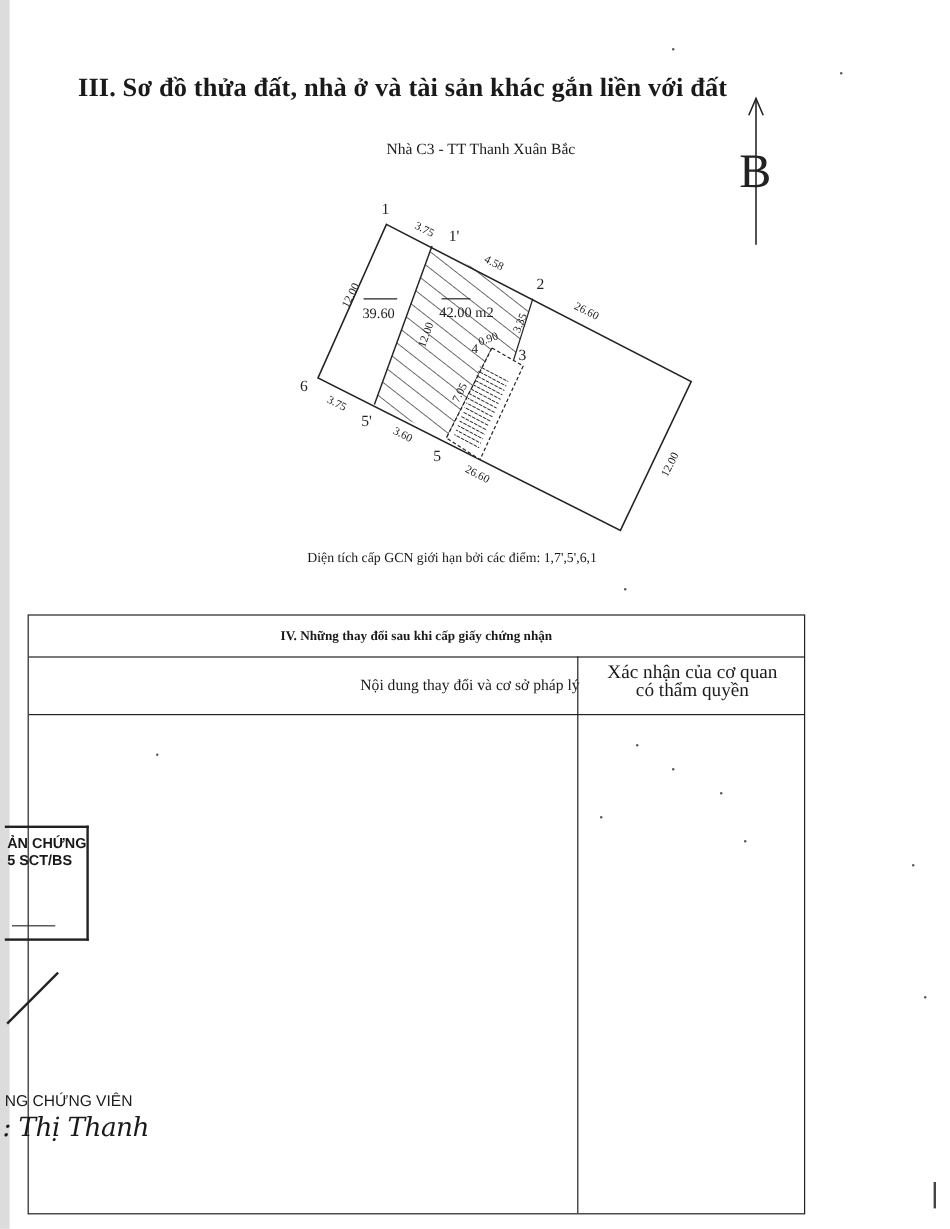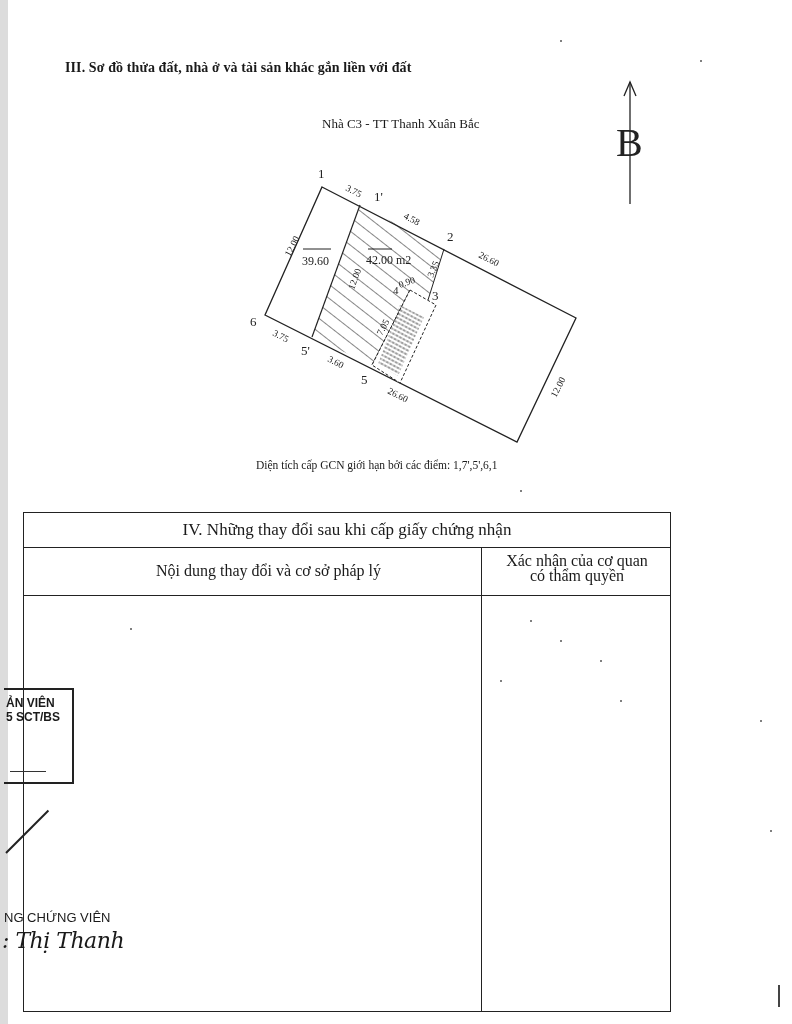--- a/index.html
+++ b/index.html
@@ -2,30 +2,30 @@
 <html><head>
 <meta charset="utf-8">
 <style>
   html, body { margin:0; padding:0; }
   body {
     width:792px; height:1024px; position:relative; overflow:hidden;
     background:#ffffff; color:#1a1a1a;
     font-family: "Liberation Serif", "DejaVu Serif", serif;
   }
   .left-strip { position:absolute; left:0; top:0; width:8px; height:1024px; background:#dcdcdc; }
-  .section-title { position:absolute; left:65px; top:60px; font-size:14px; font-weight:bold; letter-spacing:0.1px; }
+  .section-title { position:absolute; left:65px; top:60px; font-size:22px; font-weight:bold; letter-spacing:0.1px; }
   .diagram-title { position:absolute; left:322px; top:116px; font-size:13px; font-weight:normal; }
   .north { position:absolute; left:600px; top:78px; width:60px; height:130px; }
   .diagram { position:absolute; left:0; top:0; width:792px; height:520px; pointer-events:none; }
   .caption { position:absolute; left:256px; top:459px; font-size:11.5px; }
   .table-box { position:absolute; left:23px; top:512px; width:648px; height:500px; border:1.5px solid #222; box-sizing:border-box; }
-  .table-title { position:absolute; left:0; top:0; width:100%; height:34px; border-bottom:1.5px solid #222; text-align:center; line-height:34px; font-size:17px; font-weight:normal; }
+  .table-title { position:absolute; left:0; top:0; width:100%; height:34px; border-bottom:1.5px solid #222; text-align:center; line-height:34px; font-size:11px; font-weight:bold; }
   .col-divider { position:absolute; left:457px; top:34px; bottom:0; border-left:1.5px solid #222; }
   .header-row-line { position:absolute; left:0; top:82px; width:100%; border-top:1.5px solid #222; }
-  .col1-header { position:absolute; left:16px; top:34px; width:457px; height:48px; line-height:48px; text-align:center; font-size:16px; }
+  .col1-header { position:absolute; left:2px; top:34px; width:457px; height:48px; line-height:48px; text-align:right; font-size:13px; }
   .col2-header { position:absolute; left:458px; top:40px; width:190px; text-align:center; font-size:16px; line-height:15px; }
   .stamp { position:absolute; left:4px; top:688px; width:70px; height:96px; border:2px solid #222; border-left:none; box-sizing:border-box; font-family:"Liberation Sans","DejaVu Sans",sans-serif; font-weight:bold; font-size:12px; line-height:14px; padding-top:6px; }
   .stamp span { display:block; padding-left:2px; }
   .stamp .ul { position:absolute; left:6px; bottom:10px; width:36px; border-top:1.5px solid #333; }
   .slash { position:absolute; left:6px; top:812px; width:60px; height:2px; background:#222; transform:rotate(-45deg); transform-origin:left center; top:852px; }
   .notary-role { position:absolute; left:4px; top:910px; font-family:"Liberation Sans","DejaVu Sans",sans-serif; font-size:13px; }
   .notary-name { position:absolute; left:2px; top:928px; font-family:"DejaVu Serif",serif; font-style:italic; font-size:22px; letter-spacing:-0.5px; }
   .right-mark { position:absolute; left:778px; top:985px; width:2px; height:22px; background:#444; }
   .speckle { position:absolute; width:2px; height:2px; background:#555; border-radius:1px; }
 </style>
@@ -108,21 +108,21 @@
   <div class="col1-header">Nội dung thay đổi và cơ sở pháp lý</div>
   <div class="col2-header">
     <div>Xác nhận của cơ quan</div>
     <div>có thẩm quyền</div>
   </div>
   <div class="col-divider"></div>
   <div class="header-row-line"></div>
 </div>
 
 <div class="stamp">
-  <span>ẢN VIÊN</span>
+  <span>ẢN CHỨNG</span>
   <span>5 SCT/BS</span>
   <div class="ul"></div>
 </div>
 <div class="slash"></div>
 
 <div class="notary-role">NG CHỨNG VIÊN</div>
 <div class="notary-name">: Thị Thanh</div>
 
 <div class="right-mark"></div>
 

